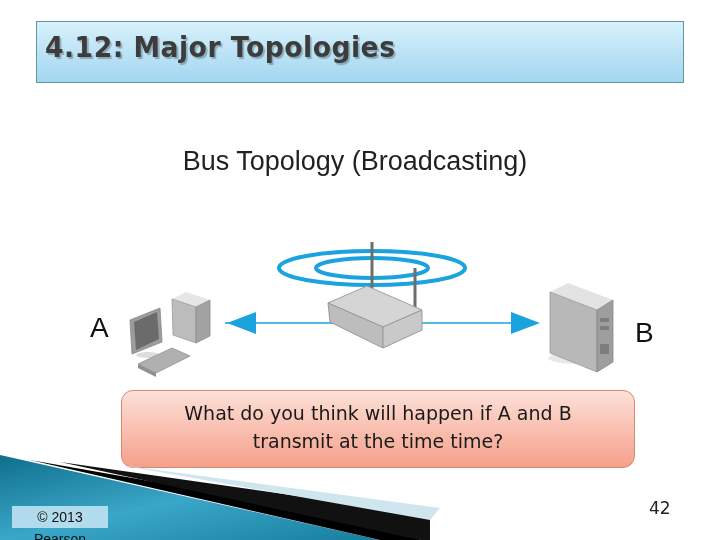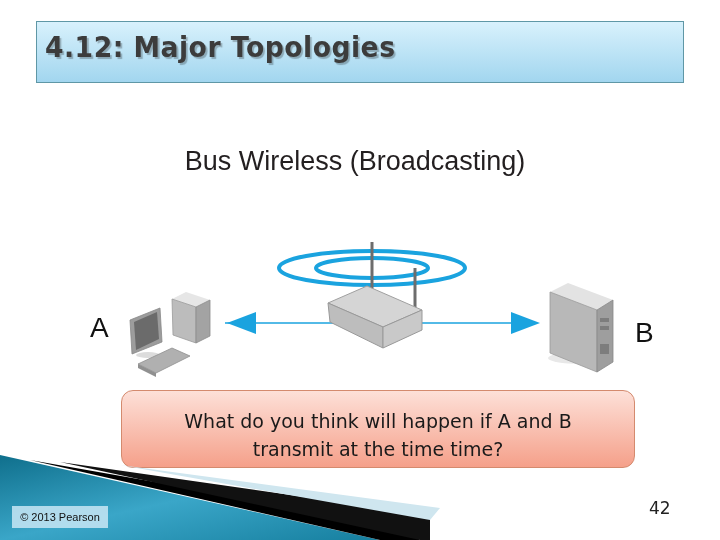--- a/index.html
+++ b/index.html
@@ -5,37 +5,37 @@
   html, body { margin:0; padding:0; }
   body { width:720px; height:540px; position:relative; overflow:hidden; background:#ffffff; font-family:"DejaVu Sans", sans-serif; }
   .title-box { position:absolute; left:36px; top:21px; width:648px; height:62px; box-sizing:border-box;
     border:1px solid #5f97a6; background:linear-gradient(#d8f1fc, #a2d6ef);text-align:center; }
   .title-text { position:absolute; left:8px; top:8px; font-family:"DejaVu Sans", sans-serif; font-weight:bold; font-size:29px;
     color:#3c3c3c; letter-spacing:0.5px; text-shadow:2px 2px 1px rgba(0,0,0,0.25); transform:scaleX(0.92); transform-origin:left; }
   .diagram-title { position:absolute; left:140px; top:142px; width:430px; text-align:center; font-family:"Liberation Sans", sans-serif;
     font-size:27px; line-height:38px; color:#231f20; }
   .label { position:absolute; font-family:"Liberation Sans", sans-serif; font-size:28px; color:#111; }
   .callout { position:absolute; left:121px; top:390px; width:514px; height:78px; box-sizing:border-box; border:1px solid #d48a6e;
-    border-radius:12px; background:linear-gradient(#fde0d8, #f5a08a); text-align:center; padding-top:16px;
+    border-radius:12px; background:linear-gradient(#fde0d8, #f5a08a); text-align:center; padding-top:8px;
     font-family:"DejaVu Sans", sans-serif; font-size:19px; line-height:28px; color:#1a1a1a; }
   .footer-swoosh { position:absolute; left:0; top:440px; width:720px; height:100px; }
   .copyright { position:absolute; left:12px; top:506px; width:96px; height:22px; background:rgba(200,230,245,0.85);
-    font-family:"Liberation Sans", sans-serif; font-size:11px; line-height:22px; text-align:center; color:#111; }
+    font-family:"Liberation Sans", sans-serif; font-size:14px; line-height:22px; text-align:center; color:#111; }
   .page-num { position:absolute; left:649px; top:498px; font-family:"DejaVu Sans", sans-serif; font-size:17px; color:#222; }
   .diagram { position:absolute; left:0; top:0; width:720px; height:540px; }
 </style>
 </head>
 <body>
 
 <div class="title-box">
   <div class="title-text">4.12: Major Topologies</div>
 </div>
 
 <div class="diagram-title">
-  <div>Bus Wireless (Broadcasting)</div>
+  <div>Bus Topology (Broadcasting)</div>
 </div>
 
 <svg class="diagram" viewBox="0 0 720 540">
 
   <line x1="225" y1="323" x2="515" y2="323" stroke="#1aa3df" stroke-width="1.5"></line>
 
   <polygon points="227,323 256,312 256,334" fill="#1aa3df"></polygon>
 
   <polygon points="540,323 511,312 511,334" fill="#1aa3df"></polygon>
 

